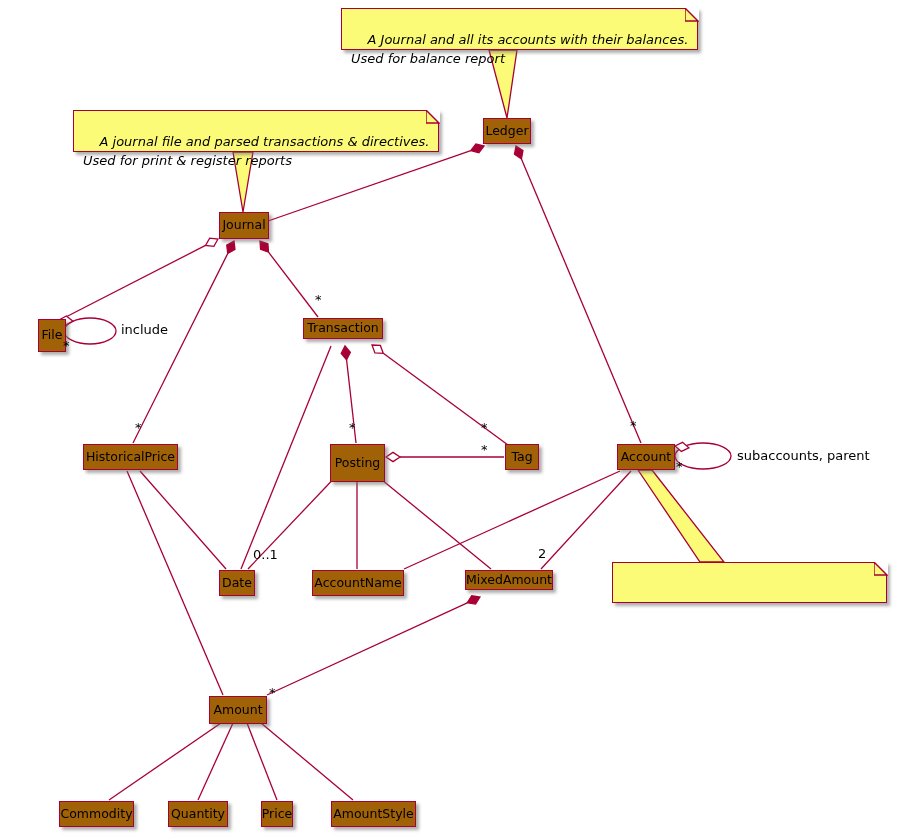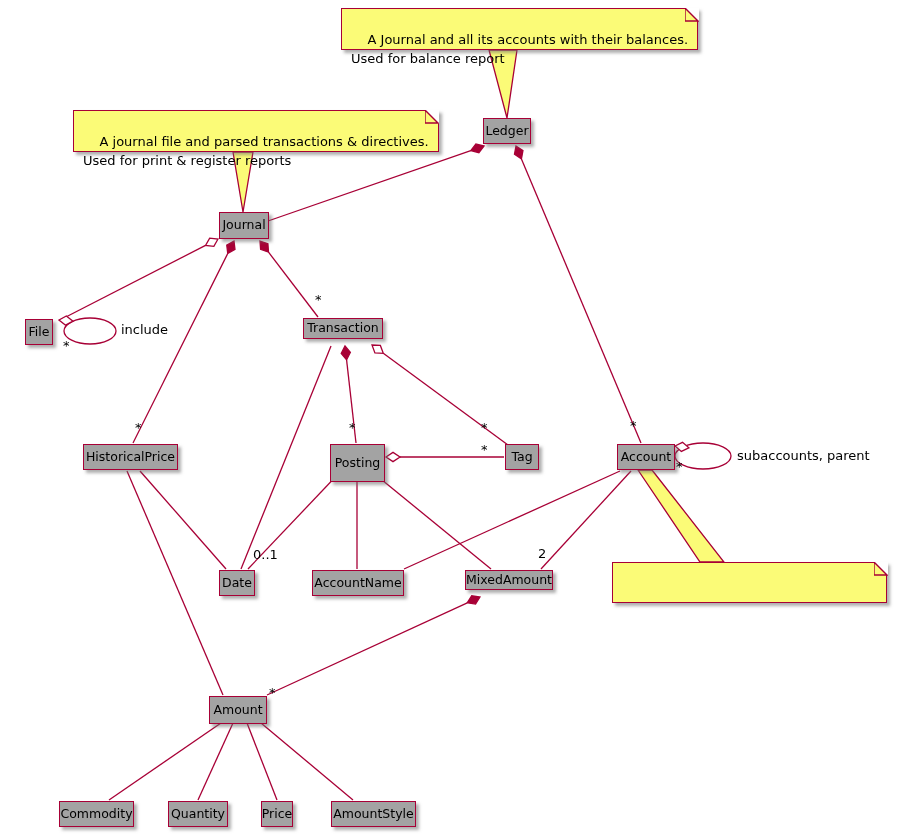--- a/index.html
+++ b/index.html
@@ -3,31 +3,32 @@
 <meta charset="utf-8">
 <style>
   html,body { margin:0; padding:0; background:#ffffff; }
   #canvas {
     position:relative; width:909px; height:836px; overflow:hidden;
     background:#ffffff; font-family:"DejaVu Sans", sans-serif; color:#000;
   }
   #edges-layer { position:absolute; left:0; top:0; width:909px; height:836px; }
   .node {
     position:absolute; box-sizing:border-box;
-    background:#a3a3a3; border:1.5px solid #a80036;
+    background:#a16207; border:1.5px solid #a80036;
     box-shadow:3px 3px 3px rgba(110,110,110,.55);
     font-size:12.5px; line-height:1; white-space:nowrap;
     display:flex; align-items:center; justify-content:center;
   }
   .note {
     position:absolute; box-sizing:border-box;
     background:#fbfb77; border:1.5px solid #a80036;
     box-shadow:3px 3px 3px rgba(110,110,110,.55);
     font-size:13px; line-height:19px; padding:2px 9px 3px 9px;
     white-space:pre;
+    font-style:italic;
   }
   .fold { position:absolute; top:-1.5px; right:-1.5px; display:block; }
   .elabel { position:absolute; font-size:13px; line-height:14px; white-space:nowrap; }
 </style>
 </head>
 <body>
 
 <div id="canvas">
 
   <div id="edges-layer"><svg width="909" height="836" xmlns="http://www.w3.org/2000/svg">
@@ -65,21 +66,21 @@
         <line x1="267" y1="695" x2="467.28158710107124" y2="602.8516641506808" stroke="#a80036" stroke-width="1.3"></line>
         <polygon points="480,597 475.5634832000451,604.1047391707027 467.28158710107124,602.8516641506808 471.7181039010262,595.7469249799781" fill="#a80036" stroke="#a80036" stroke-width="1.3"></polygon>
         <line x1="221" y1="723" x2="109" y2="800" stroke="#a80036" stroke-width="1.3"></line>
         <line x1="233" y1="723" x2="198" y2="800" stroke="#a80036" stroke-width="1.3"></line>
         <line x1="247" y1="723" x2="277" y2="800" stroke="#a80036" stroke-width="1.3"></line>
         <line x1="261" y1="723" x2="353" y2="800" stroke="#a80036" stroke-width="1.3"></line>
       </svg></div>
 
   <div class="node" style="left:483px;top:118px;width:48px;height:26px">Ledger</div>
   <div class="node" style="left:219px;top:212px;width:50px;height:27px">Journal</div>
-  <div class="node" style="left:25px;top:319px;width:28px;height:26px">File</div>
+  <div class="node" style="left:38px;top:319px;width:28px;height:33px">File</div>
   <div class="node" style="left:303px;top:318px;width:80px;height:21px">Transaction</div>
   <div class="node" style="left:83px;top:444px;width:95px;height:26px">HistoricalPrice</div>
   <div class="node" style="left:330px;top:444px;width:55px;height:38px">Posting</div>
   <div class="node" style="left:505px;top:444px;width:34px;height:26px">Tag</div>
   <div class="node" style="left:617px;top:444px;width:58px;height:26px">Account</div>
   <div class="node" style="left:219px;top:570px;width:36px;height:26px">Date</div>
   <div class="node" style="left:312px;top:570px;width:92px;height:26px">AccountName</div>
   <div class="node" style="left:465px;top:570px;width:88px;height:20px">MixedAmount</div>
   <div class="node" style="left:209px;top:696px;width:58px;height:28px">Amount</div>
   <div class="node" style="left:59px;top:801px;width:75px;height:26px">Commodity</div>

